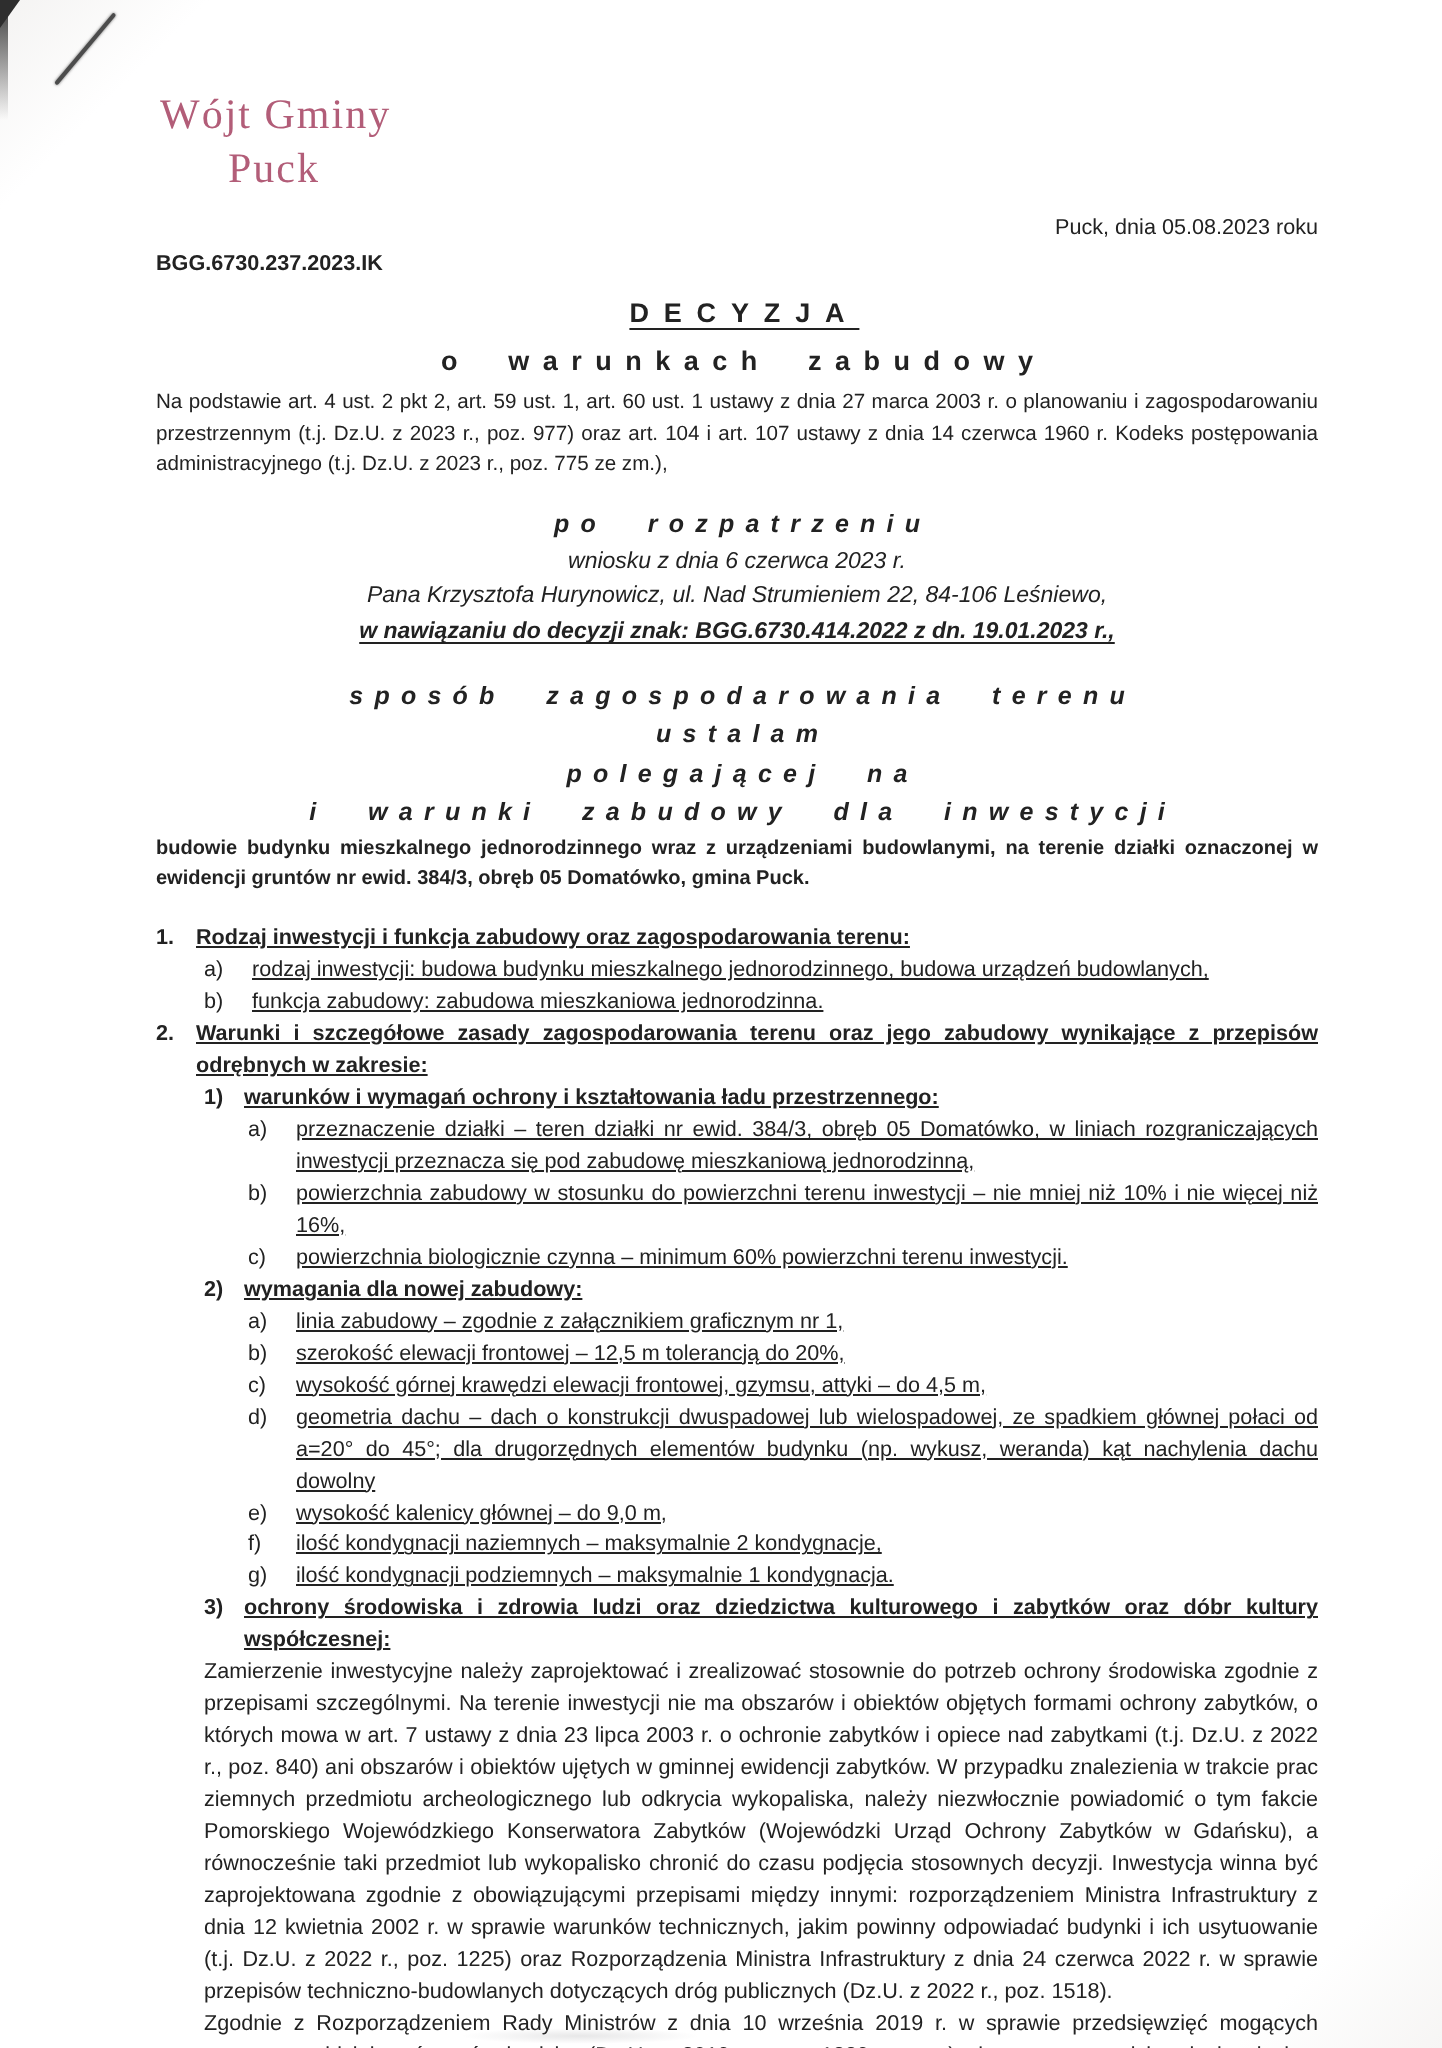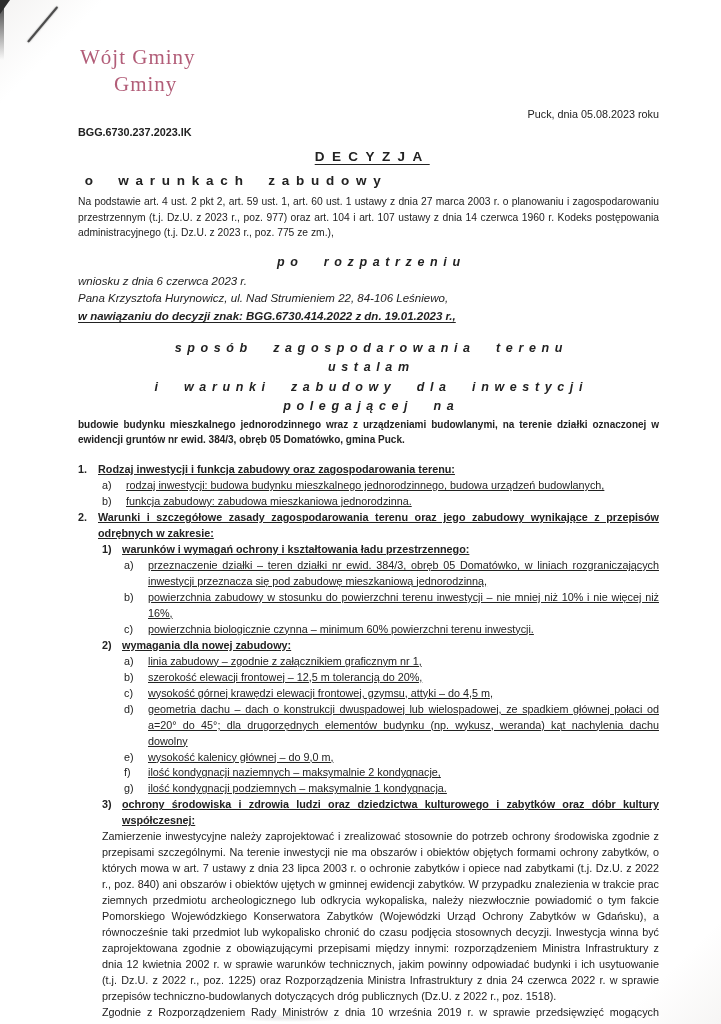--- a/index.html
+++ b/index.html
@@ -40,34 +40,34 @@
   .date-line{text-align:right;margin:2px 0 0 0;}
   .case-number{font-weight:bold;margin:2px 0 6px 0;}
 
   .doc-title{
     text-align:center;font-weight:bold;font-size:13.5px;
     letter-spacing:.55em;text-indent:.55em;
     margin:2px 0 0 0;
   }
   .doc-title .u{text-decoration:underline;text-underline-offset:3px;}
   .doc-subtitle{
-    text-align:left;font-weight:bold;font-size:13.5px;
+    text-align:center;font-weight:bold;font-size:13.5px;
     letter-spacing:.5em;word-spacing:.6em;text-indent:.5em;
     margin:4px 0 4px 0;
   }
 
   .just{text-align:justify;margin:0;}
   .legal-basis{font-size:10.3px;}
 
   .spaced-it{
     text-align:center;font-style:italic;font-weight:bold;font-size:12.5px;
     letter-spacing:.45em;word-spacing:.9em;text-indent:.45em;
     margin:0;line-height:1.55;
   }
-  .center-it{text-align:left;font-style:italic;font-size:11.5px;margin:0;line-height:1.55;}
+  .center-it{text-align:center;font-style:italic;font-size:11.5px;margin:0;line-height:1.55;}
   .ref-line{font-weight:bold;text-decoration:underline;text-underline-offset:2px;}
   .gap-m{height:13px;}
 
   .subject{font-weight:bold;font-size:10px;margin:2px 0 0 0;}
 
   ol.main{list-style:none;margin:14px 0 0 0;padding:0;}
   .row{display:flex;align-items:flex-start;}
   .num{flex:0 0 20px;}
   .num-w{flex:0 0 24px;}
   .bold{font-weight:bold;}
@@ -84,42 +84,42 @@
 
 <div class="page">
 
   <span class="edge-shadow"></span>
   <span class="corner-wedge"></span>
   <span class="pen-mark"></span>
   <span class="bottom-smudge"></span>
 
   <div class="stamp">
     <div>Wójt Gminy</div>
-    <div class="l2">Gminy</div>
+    <div class="l2">Puck</div>
   </div>
 
   <p class="date-line">Puck, dnia 05.08.2023 roku</p>
   <p class="case-number">BGG.6730.237.2023.IK</p>
 
   <h1 class="doc-title"><span class="u">DECYZJA</span></h1>
   <h2 class="doc-subtitle">o warunkach zabudowy</h2>
 
   <p class="just legal-basis">Na podstawie art. 4 ust. 2 pkt 2, art. 59 ust. 1, art. 60 ust. 1 ustawy z dnia 27 marca 2003 r. o planowaniu i zagospodarowaniu przestrzennym (t.j. Dz.U. z 2023 r., poz. 977) oraz art. 104 i art. 107 ustawy z dnia 14 czerwca 1960 r. Kodeks postępowania administracyjnego (t.j. Dz.U. z 2023 r., poz. 775 ze zm.),</p>
 
   <div class="gap-m"></div>
   <p class="spaced-it">po rozpatrzeniu</p>
   <p class="center-it">wniosku z dnia 6 czerwca 2023 r.</p>
   <p class="center-it">Pana Krzysztofa Hurynowicz, ul. Nad Strumieniem 22, 84-106 Leśniewo,</p>
   <p class="center-it ref-line">w nawiązaniu do decyzji znak: BGG.6730.414.2022 z dn. 19.01.2023 r.,</p>
 
   <div class="gap-m"></div>
   <p class="spaced-it">sposób zagospodarowania terenu</p>
   <p class="spaced-it">ustalam</p>
+  <p class="spaced-it">polegającej na</p>
   <p class="spaced-it">i warunki zabudowy dla inwestycji</p>
-  <p class="spaced-it">polegającej na</p>
   <p class="just subject">budowie budynku mieszkalnego jednorodzinnego wraz z urządzeniami budowlanymi, na terenie działki oznaczonej w ewidencji gruntów nr ewid. 384/3, obręb 05 Domatówko, gmina Puck.</p>
 
   <ol class="main">
 
     <li class="row lvl1">
       <span class="num bold">1.</span>
       <span class="body-txt bold">Rodzaj inwestycji i funkcja zabudowy oraz zagospodarowania terenu:</span>
     </li>
     <li class="row lvl2">
       <span class="num-w">a)</span>

